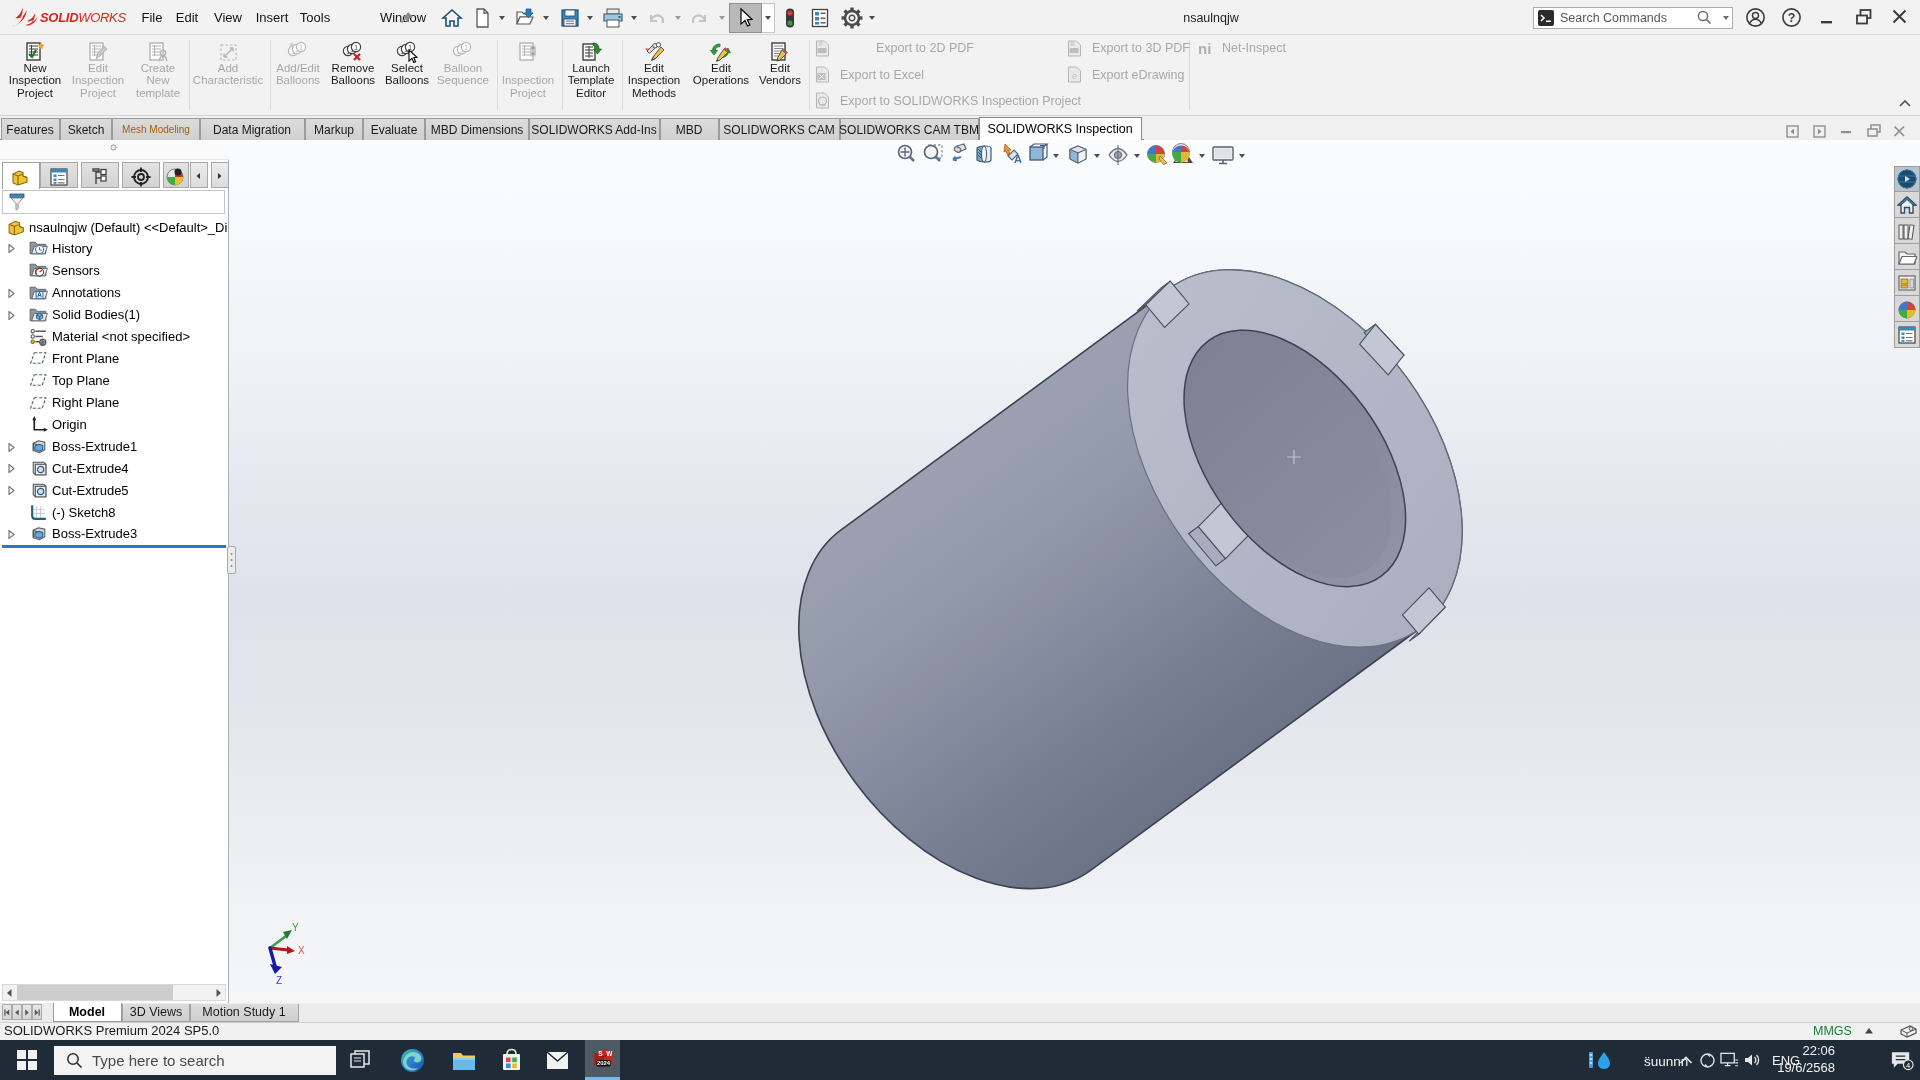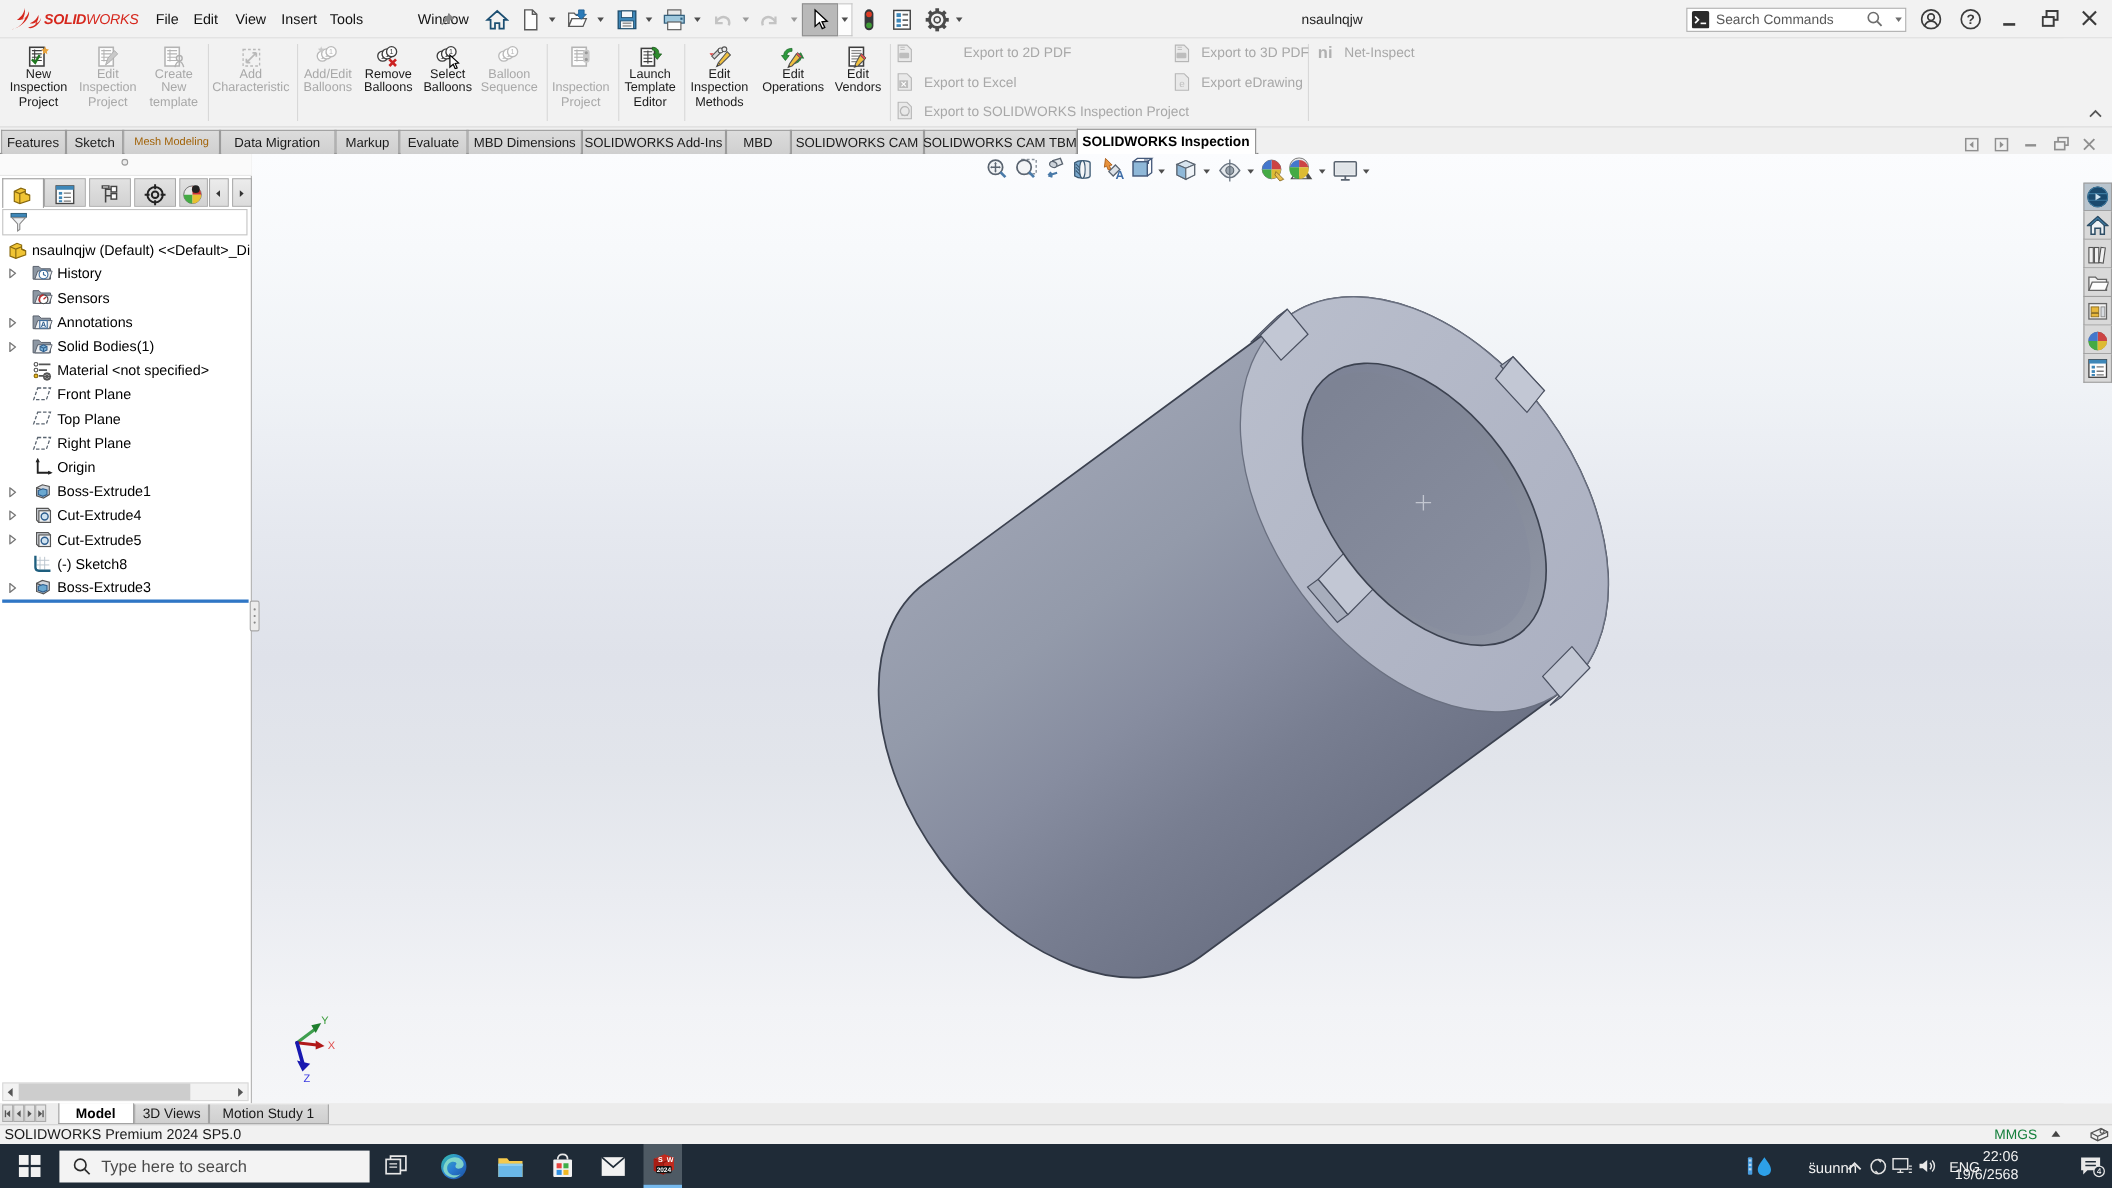--- a/index.html
+++ b/index.html
@@ -330,21 +330,21 @@
 <div style="position:absolute;top:117.5px;font-size:12px;line-height:24px;color:#1a1a1a;font-weight:400;white-space:nowrap;left:477px;transform:translateX(-50%);">MBD Dimensions</div>
 <div style="position:absolute;left:529px;top:118px;width:131px;height:22px;background:linear-gradient(#dcdcdc,#cfcfcf);border:1px solid #9b9b9b;border-bottom:none;"></div>
 <div style="position:absolute;top:117.5px;font-size:12px;line-height:24px;color:#1a1a1a;font-weight:400;white-space:nowrap;left:594px;transform:translateX(-50%);">SOLIDWORKS Add-Ins</div>
 <div style="position:absolute;left:660px;top:118px;width:59px;height:22px;background:linear-gradient(#dcdcdc,#cfcfcf);border:1px solid #9b9b9b;border-bottom:none;"></div>
 <div style="position:absolute;top:117.5px;font-size:12px;line-height:24px;color:#1a1a1a;font-weight:400;white-space:nowrap;left:689px;transform:translateX(-50%);">MBD</div>
 <div style="position:absolute;left:719px;top:118px;width:121px;height:22px;background:linear-gradient(#dcdcdc,#cfcfcf);border:1px solid #9b9b9b;border-bottom:none;"></div>
 <div style="position:absolute;top:117.5px;font-size:12px;line-height:24px;color:#1a1a1a;font-weight:400;white-space:nowrap;left:779px;transform:translateX(-50%);">SOLIDWORKS CAM</div>
 <div style="position:absolute;left:840px;top:118px;width:139px;height:22px;background:linear-gradient(#dcdcdc,#cfcfcf);border:1px solid #9b9b9b;border-bottom:none;"></div>
 <div style="position:absolute;top:117.5px;font-size:12px;line-height:24px;color:#1a1a1a;font-weight:400;white-space:nowrap;left:909px;transform:translateX(-50%);">SOLIDWORKS CAM TBM</div>
 <div style="position:absolute;left:979px;top:117px;width:163px;height:23px;background:#fff;border:1px solid #8a8a8a;border-bottom:none;"></div>
-<div style="position:absolute;top:116.5px;font-size:12.5px;line-height:25.0px;color:#000;font-weight:700;white-space:nowrap;left:1060px;transform:translateX(-50%);">SOLIDWORKS Inspection</div>
+<div style="position:absolute;top:116.5px;font-size:12.5px;line-height:25.0px;color:#000;font-weight:400;white-space:nowrap;left:1060px;transform:translateX(-50%);">SOLIDWORKS Inspection</div>
 <svg style="position:absolute;left:1786px;top:125px" width="14" height="13" viewBox="0 0 14 13">
       <rect x="1" y="1" width="11" height="11" fill="none" stroke="#8f8f8f" stroke-width="1.4"></rect>
       <path d="M8 3.5 L4.5 6.5 L8 9.5 Z" fill="#8f8f8f"></path>
     </svg>
 <svg style="position:absolute;left:1813px;top:125px" width="14" height="13" viewBox="0 0 14 13">
       <rect x="1" y="1" width="11" height="11" fill="none" stroke="#8f8f8f" stroke-width="1.4"></rect>
       <path d="M5 3.5 L8.5 6.5 L5 9.5 Z" fill="#8f8f8f"></path>
     </svg>
 <svg style="position:absolute;left:1841px;top:131px" width="12" height="4" viewBox="0 0 12 4">
       <rect width="10" height="2.2" fill="#8f8f8f"></rect>

